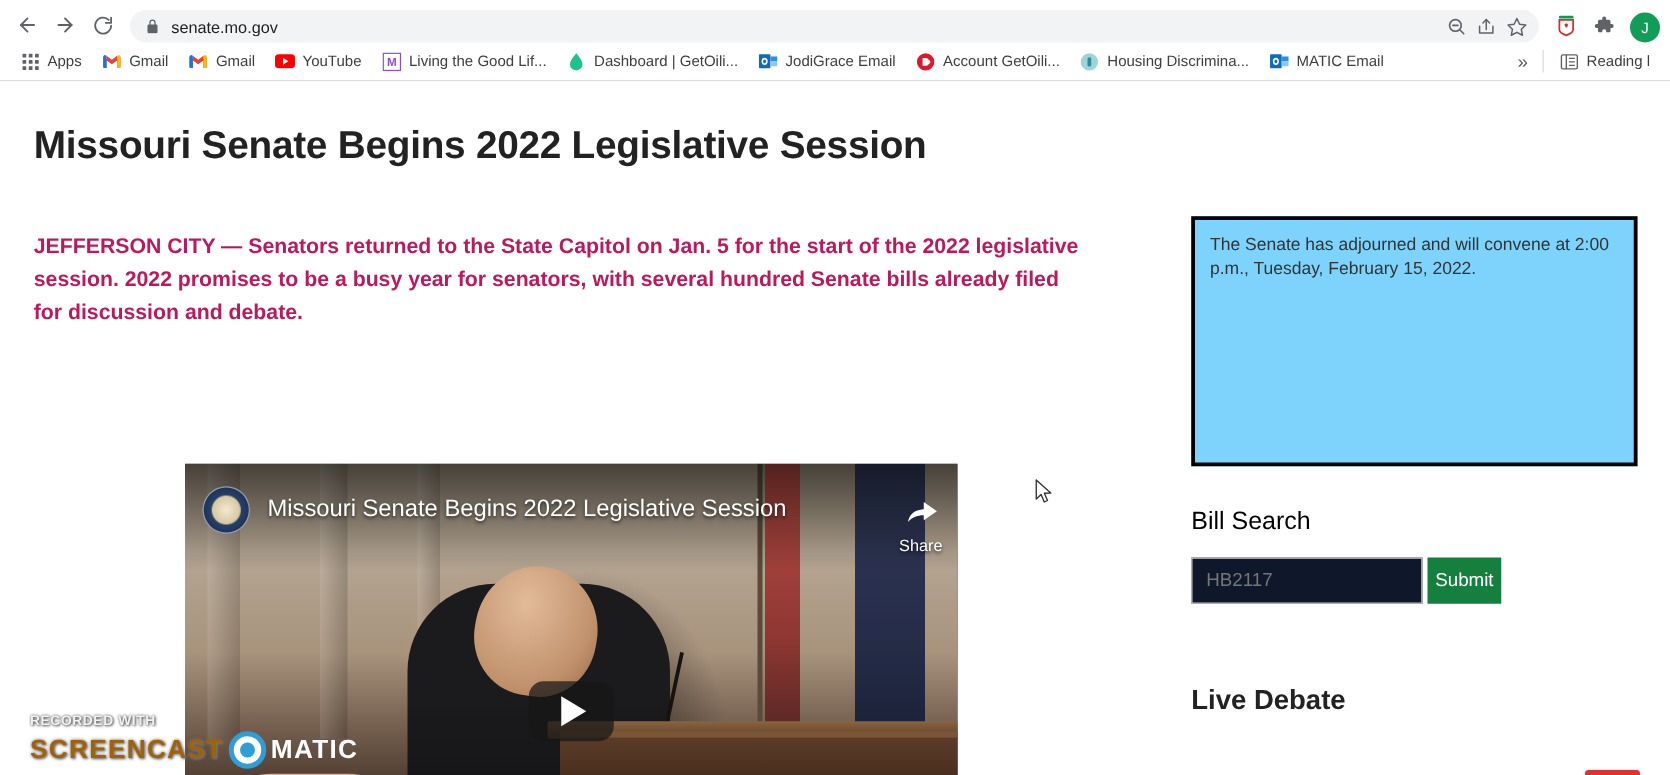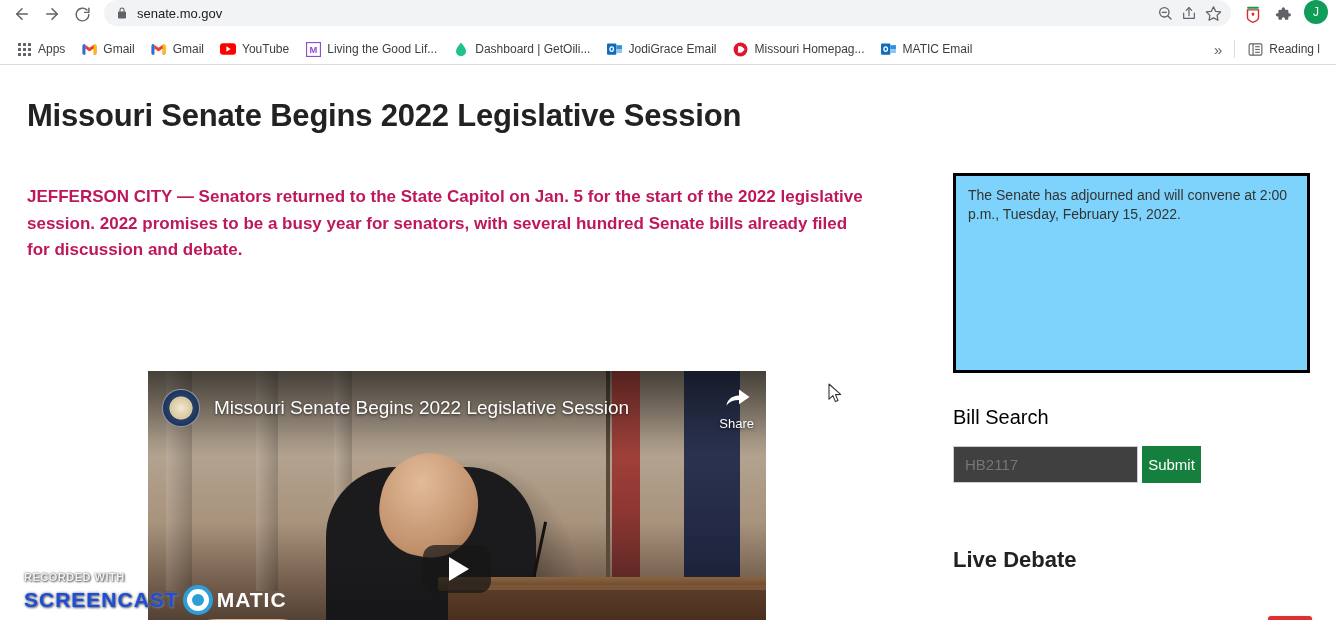--- a/index.html
+++ b/index.html
@@ -12,21 +12,21 @@
 
   
   #browser-chrome {
     width: 1336px;
     background: #ffffff;
     border-bottom: 1px solid #dadce0;
   }
   #toolbar {
     height: 34px;
     display: flex;
-    align-items: flex-start;
+    align-items: flex-end;
     padding: 0 8px;
     gap: 2px;
   }
   .nav-btn {
     width: 28px; height: 28px;
     display: flex; align-items: center; justify-content: center;
     border-radius: 50%;
     color: #5f6368;
     flex: 0 0 auto;
   }
@@ -223,21 +223,21 @@
     flex: 0 0 auto;
   }
   #video-title {
     color: #fff;
     font-size: 19px;
     font-weight: 500;
     text-shadow: 0 1px 3px rgba(0,0,0,.65);
     white-space: nowrap;
   }
   #video-share {
-    position: absolute; right: 12px; top: 16px;
+    position: absolute; right: 12px; top: 28px;
     display: flex; flex-direction: column; align-items: center;
     color: #fff;
   }
   #video-share .lbl { font-size: 13px; text-shadow: 0 1px 3px rgba(0,0,0,.7); margin-top: 1px;}
   #play-button {
     position: absolute; left: 50%; top: 174px; transform: translateX(-50%);
     width: 68px; height: 48px;
     background: rgba(22,22,22,0.72);
     border-radius: 12px;
     display: flex; align-items: center; justify-content: center;
@@ -261,21 +261,21 @@
     font-size: 11px; font-weight: bold; letter-spacing: .5px;
     color: #f2f2f2;
     text-shadow: 0 0 2px #555, 1px 1px 2px #666;
     margin-bottom: 2px;
   }
   #sc-main {
     display: flex; align-items: center; gap: 4px;
   }
   #sc-word1, #sc-word2 {
     font-size: 21px; font-weight: bold; letter-spacing: 1px;
-    color: #1d4ed8;
+    color: #a16207;
     text-shadow: 0 0 3px #777, 1px 1px 2px #777;
   }
   #sc-word2 { color:#fff; text-shadow:none; }
   #sc-dot {
     width: 30px; height: 30px; border-radius: 50%;
     background: #fff;
     border: 4px solid #2e9fd6;
     display: flex; align-items: center; justify-content: center;
     flex: 0 0 auto;
   }
@@ -315,21 +315,21 @@
   }
   #bill-search-row {
     margin-top: 17px;
     display: flex;
     align-items: stretch;
     gap: 0;
   }
   #bill-search-input {
     width: 185px; height: 37px;
     border: 1px solid #ccc;
-    background: #404040;
+    background: #0f172a;
     font-size: 15px;
     color: #8a8a8a;
     padding: 0 11px;
     font-family: "Liberation Sans", sans-serif;
     outline: none;
   }
   #bill-search-submit {
     margin-left: 4px;
     width: 59px; height: 37px;
     background: #15803d;
@@ -528,23 +528,32 @@
     </div>
 
     <div class="bookmark">
       <span class="bm-ico">
         <svg width="15" height="15" viewBox="0 0 16 16">
           <circle cx="8" cy="8" r="7.4" fill="#e0162b"></circle>
           <path d="M5.4 4.6h2.2a3.4 3.4 0 0 1 0 6.8H5.4z" fill="#fff"></path>
           <circle cx="10.6" cy="8" r="1.5" fill="#fff"></circle>
         </svg>
       </span>
-      <span class="bm-label">Missouri Homepag...</span>
-    </div>
-
+      <span class="bm-label">Account GetOili...</span>
+    </div>
+
+    <div class="bookmark">
+      <span class="bm-ico">
+        <svg width="15" height="15" viewBox="0 0 16 16">
+          <circle cx="8" cy="8" r="7.4" fill="#9ed4d8"></circle>
+          <rect x="6.4" y="4" width="3.2" height="8" rx="1.4" fill="#2e8e95"></rect>
+        </svg>
+      </span>
+      <span class="bm-label">Housing Discrimina...</span>
+    </div>
 
     <div class="bookmark">
       <span class="bm-ico">
         <svg width="15" height="14" viewBox="0 0 16 15">
           <rect x="0" y="1.6" width="10" height="12" rx="1" fill="#0f6cbd"></rect>
           <ellipse cx="5" cy="7.6" rx="2.6" ry="3.1" fill="#fff"></ellipse>
           <ellipse cx="5" cy="7.6" rx="1.2" ry="1.7" fill="#0f6cbd"></ellipse>
           <rect x="10" y="3.4" width="6" height="4.2" fill="#2d8fe0"></rect>
           <rect x="10" y="7.6" width="6" height="4.2" fill="#8cc6f2"></rect>
         </svg>

